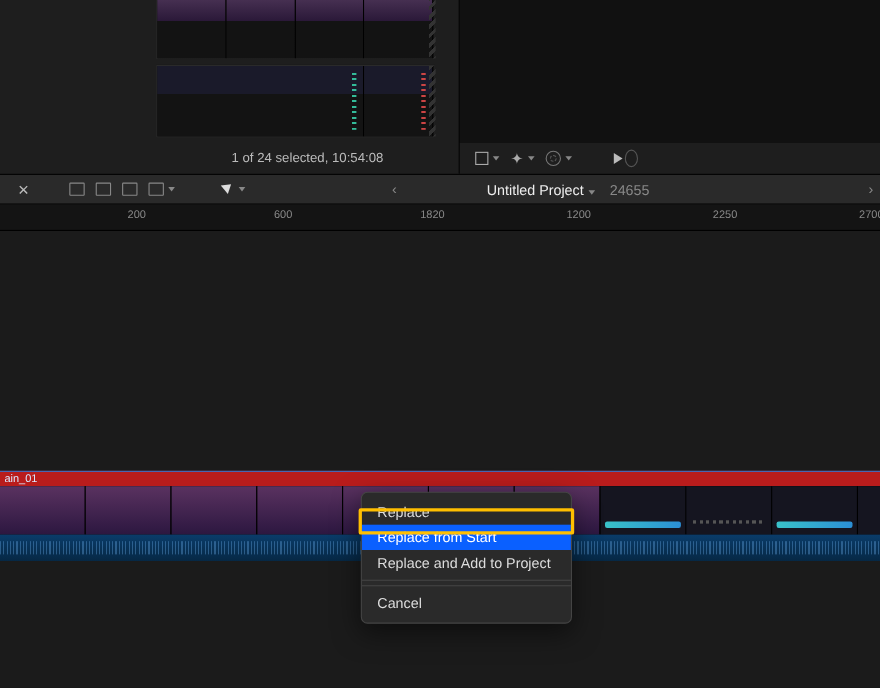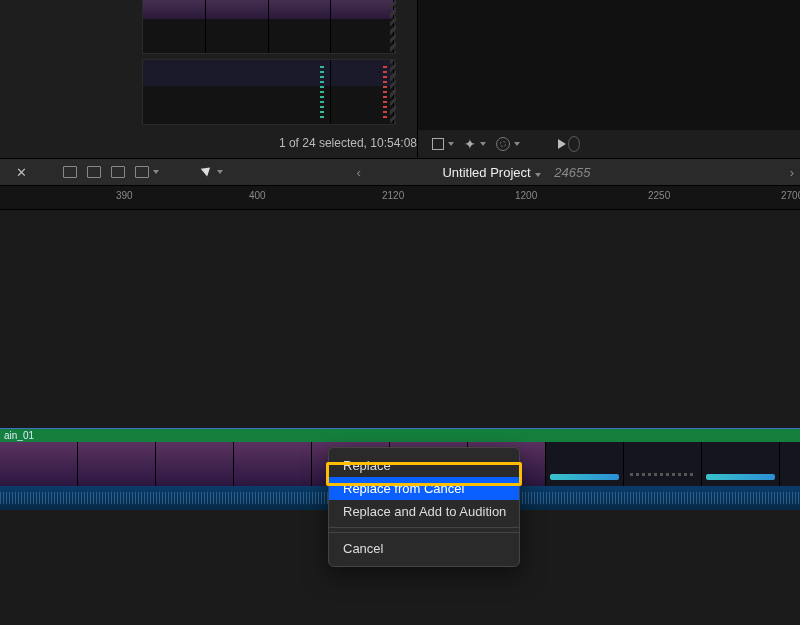--- a/index.html
+++ b/index.html
@@ -21,21 +21,21 @@
   .filmstrip .fs-seg {
     flex: 1; background: linear-gradient(180deg,#4a3355 0%, #2a1838 40%, #131313 40%, #131313 100%);
     border-right: 1px solid #000; position: relative;
   }
   .filmstrip .fs-seg.dark { background: linear-gradient(180deg,#1a1a2a 0%, #1a1a2a 40%, #131313 40%, #131313 100%); }
   .filmstrip .zig {
     position:absolute; right:-2px; top:0; bottom:0; width:6px;
     background: repeating-linear-gradient(135deg,#333,#333 3px,transparent 3px,transparent 6px);
   }
   .browser-status {
-    position: absolute; left: 142px; top: 136px; width: 275px; text-align: right;
+    position: absolute; left: 142px; top: 136px; width: 275px; text-align: center;
     font-size: 12px; color: #bbb;
   }
   .viewer-divider { position:absolute; left:417px; top:0; bottom:0; width:1px; background:#000; }
   .viewer-area { position:absolute; left:418px; top:0; right:0; height:130px; background:#111; }
 
   
   .viewer-tools {
     position:absolute; left:418px; top:130px; right:0; height:28px;
     background:#1e1e1e; display:flex; align-items:center; gap:10px; padding:0 14px;
     font-size:12px; color:#aaa;
@@ -50,38 +50,38 @@
     position:absolute; left:0; top:158px; width:800px; height:28px;
     background:#2a2a2a; border-top:1px solid #000; border-bottom:1px solid #000;
     display:flex; align-items:center; color:#ccc; font-size:13px;
   }
   .projbar .left { display:flex; align-items:center; gap:10px; padding:0 10px; }
   .projbar .ico-sq { width:14px; height:12px; border:1px solid #888; border-radius:1px; display:inline-block; }
   .projbar .center { flex:1; text-align:center; position:relative; }
   .projbar .nav-left { position:absolute; left:50%; top:50%; transform:translate(-160px,-50%); color:#888; cursor:pointer; }
   .projbar .nav-right { position:absolute; right:6px; top:50%; transform:translateY(-50%); color:#888; cursor:pointer; }
   .proj-title { color:#eee;text-align:center; }
-  .proj-num { color:#888; margin-left:10px;font-style:italic; }
+  .proj-num { color:#888; margin-left:10px; }
   .x-close { color:#bbb; font-size:13px; padding:0 6px; cursor:pointer; }
 
   
   .ruler {
     position:absolute; left:0; top:186px; width:800px; height:24px;
     background:#141414; border-bottom:1px solid #000;
     color:#888; font-size:10px;
   }
   .ruler .tick { position:absolute; top:4px; width:60px; text-align:left; }
 
   
   .timeline-body {
     position:absolute; left:0; top:210px; width:800px; bottom:0; background:#1b1b1b;
   }
   .clip-label-bar {
     position:absolute; left:0; top:218px; width:800px; height:14px;
-    background:#15803d; color:#dbe9ff; font-size:10px; padding:0 4px; line-height:14px;
+    background:#b91c1c; color:#dbe9ff; font-size:10px; padding:0 4px; line-height:14px;
     border-top:1px solid #3a6fc5;
   }
   .clip-track {
     position:absolute; left:0; top:232px; width:800px; height:44px;
     display:flex; background:#000;
   }
   .clip-track .frame {
     flex:0 0 78px; height:44px; background:linear-gradient(180deg,#5a3260,#2c1740);
     border-right:1px solid #000;
   }
@@ -203,23 +203,23 @@
   </div>
   <div class="center">
     <span class="nav-left">‹</span>
     <span class="proj-title"><span>Untitled Project</span><span class="chev-down" style="margin-left:4px;"></span></span>
     <span class="proj-num">24655</span>
   </div>
   <span class="nav-right">›</span>
 </div>
 
 <div class="ruler">
-  <span class="tick" style="left:116px">390</span>
-  <span class="tick" style="left:249px">400</span>
-  <span class="tick" style="left:382px">2120</span>
+  <span class="tick" style="left:116px">200</span>
+  <span class="tick" style="left:249px">600</span>
+  <span class="tick" style="left:382px">1820</span>
   <span class="tick" style="left:515px">1200</span>
   <span class="tick" style="left:648px">2250</span>
   <span class="tick" style="left:781px">2700</span>
 </div>
 
 <div class="timeline-body"></div>
 
 <div class="clip-label-bar" style="top:428px">ain_01</div>
 
 <div class="clip-track" style="top:442px">
@@ -233,19 +233,19 @@
   <div class="frame dark brand"></div>
     <div class="frame dark dots"></div>
     <div class="frame dark brand"></div>
     <div class="frame dark"></div>
 </div>
 
 <div class="audio-strip" style="top:486px"></div>
 
 <div class="ctxmenu">
   <div class="item">Replace</div>
-  <div class="item highlight">Replace from Cancel</div>
-  <div class="item">Replace and Add to Audition</div>
+  <div class="item highlight">Replace from Start</div>
+  <div class="item">Replace and Add to Project</div>
   <div class="sep"></div>
   <div class="sep"></div>
   <div class="item">Cancel</div>
 </div>
 <div class="highlight-ring"></div>
 
 </body></html>

